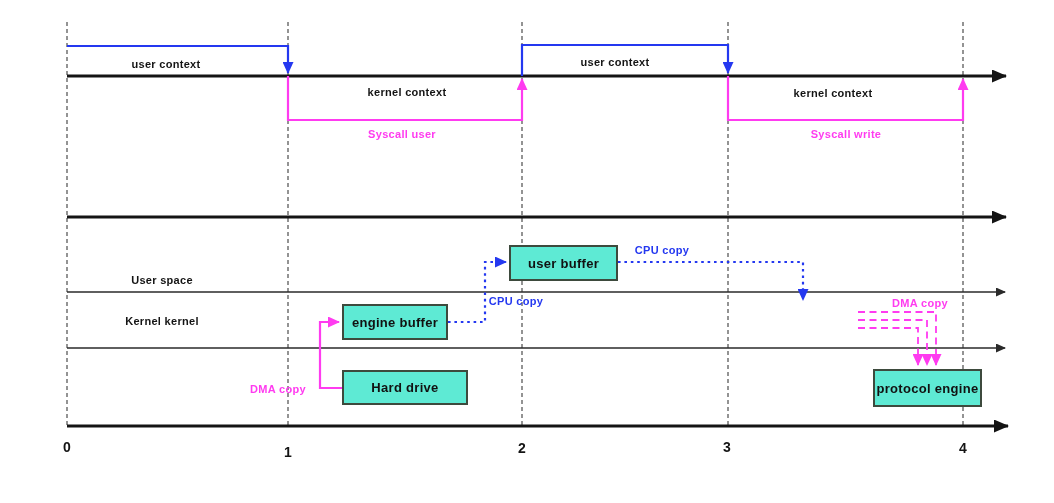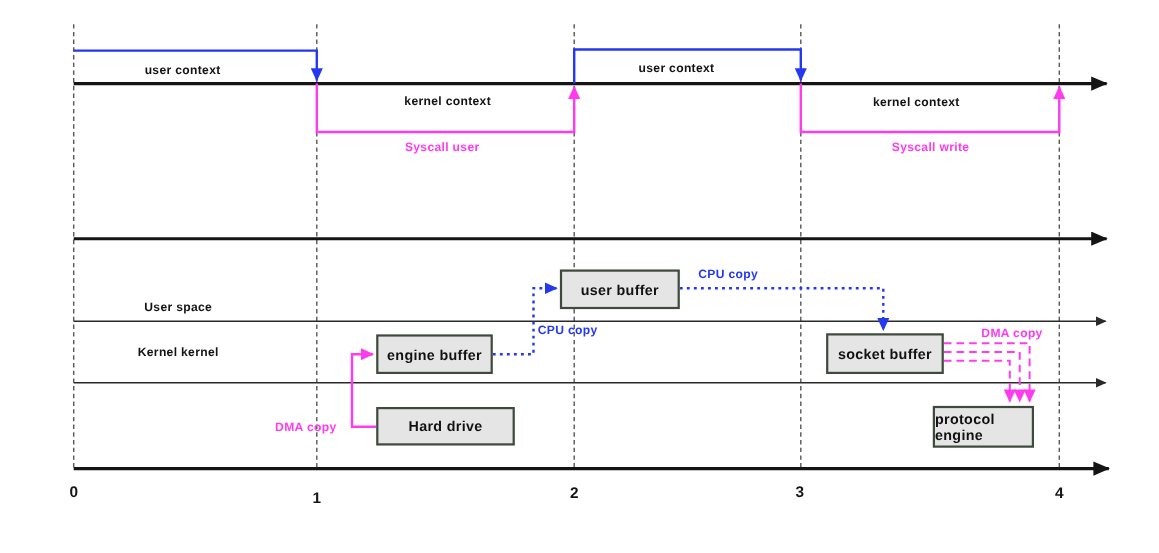--- a/index.html
+++ b/index.html
@@ -14,21 +14,21 @@
     font-weight:bold;font-size:11px;color:#141414;white-space:nowrap;
     letter-spacing:.3px;z-index:3;
   }
   .label.blue{color:#2438f0;text-align:right;}
   .label.magenta{color:#ff3bf0;}
   .tick{
     position:absolute;transform:translate(-50%,-50%);
     font-weight:bold;font-size:14px;color:#141414;z-index:3;
   }
   .gbox{
-    position:absolute;background:#e5e5e5;border:2px solid #3d4a3d;
+    position:absolute;background:#5eead4;border:2px solid #3d4a3d;
     display:flex;align-items:center;justify-content:center;
     font-weight:bold;font-size:13px;color:#111;z-index:2;box-sizing:border-box;
     letter-spacing:.3px;
   }
 </style>
 </head>
 <body>
 
 <div id="stage">
 
@@ -93,22 +93,21 @@
   <div class="label" style="left:162px;top:321px">Kernel kernel</div>
 
   <div class="label blue" style="left:516px;top:301px">CPU copy</div>
   <div class="label blue" style="left:662px;top:250px">CPU copy</div>
   <div class="label magenta" style="left:278px;top:389px">DMA copy</div>
   <div class="label magenta" style="left:920px;top:303px">DMA copy</div>
 
   <div class="gbox" style="left:342px;top:304px;width:106px;height:36px">engine buffer</div>
   <div class="gbox" style="left:509px;top:245px;width:109px;height:36px">user buffer</div>
   <div class="gbox" style="left:342px;top:370px;width:126px;height:35px">Hard drive</div>
-  <div class="gbox" style="left:751px;top:303px;width:107px;height:37px">socket buffer</div>
-  <div class="gbox" style="left:848px;top:369px;width:92px;height:38px">protocol engine</div>
+  <div class="gbox" style="left:873px;top:369px;width:109px;height:38px">protocol engine</div>
 
   <div class="tick" style="left:67px;top:447px">0</div>
   <div class="tick" style="left:288px;top:452px">1</div>
   <div class="tick" style="left:522px;top:448px">2</div>
   <div class="tick" style="left:727px;top:447px">3</div>
   <div class="tick" style="left:963px;top:448px">4</div>
 
 </div>
 
 </body></html>

